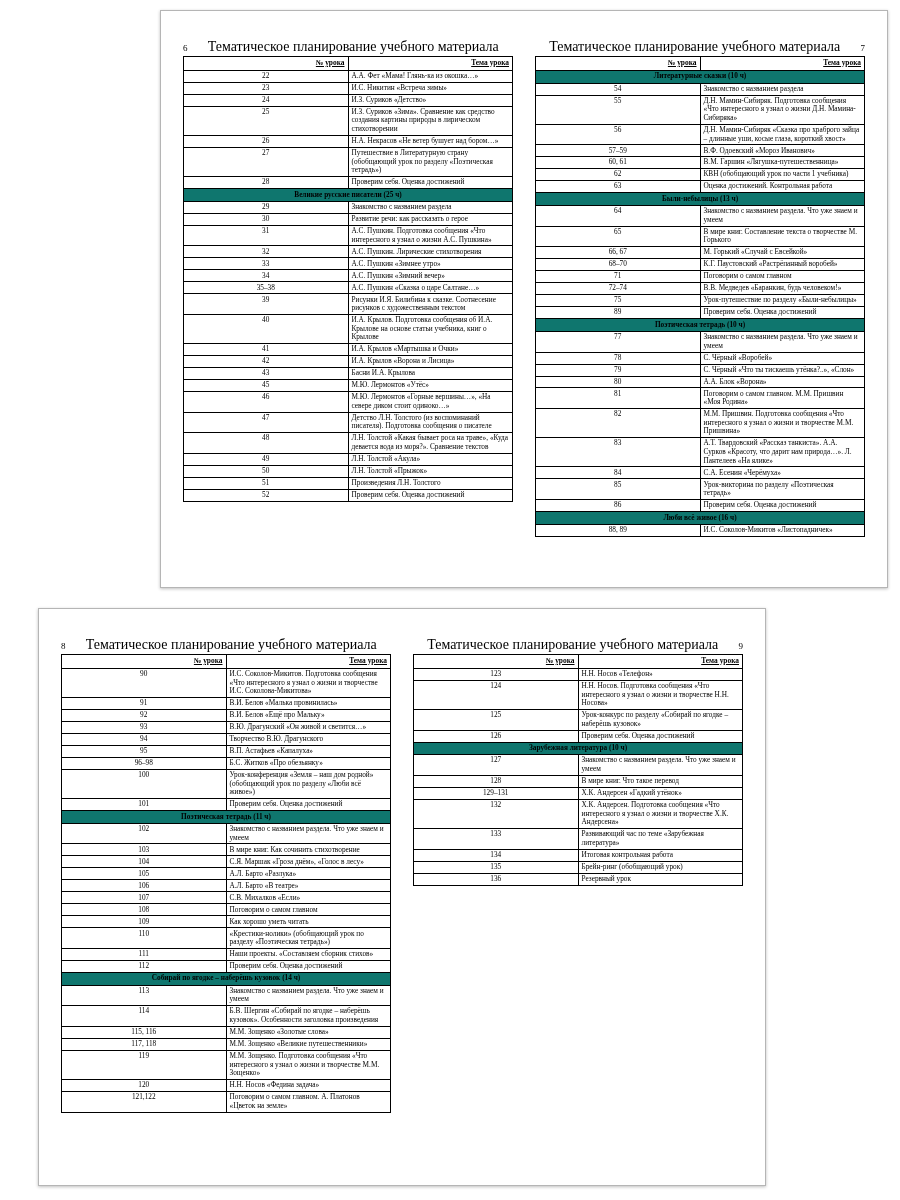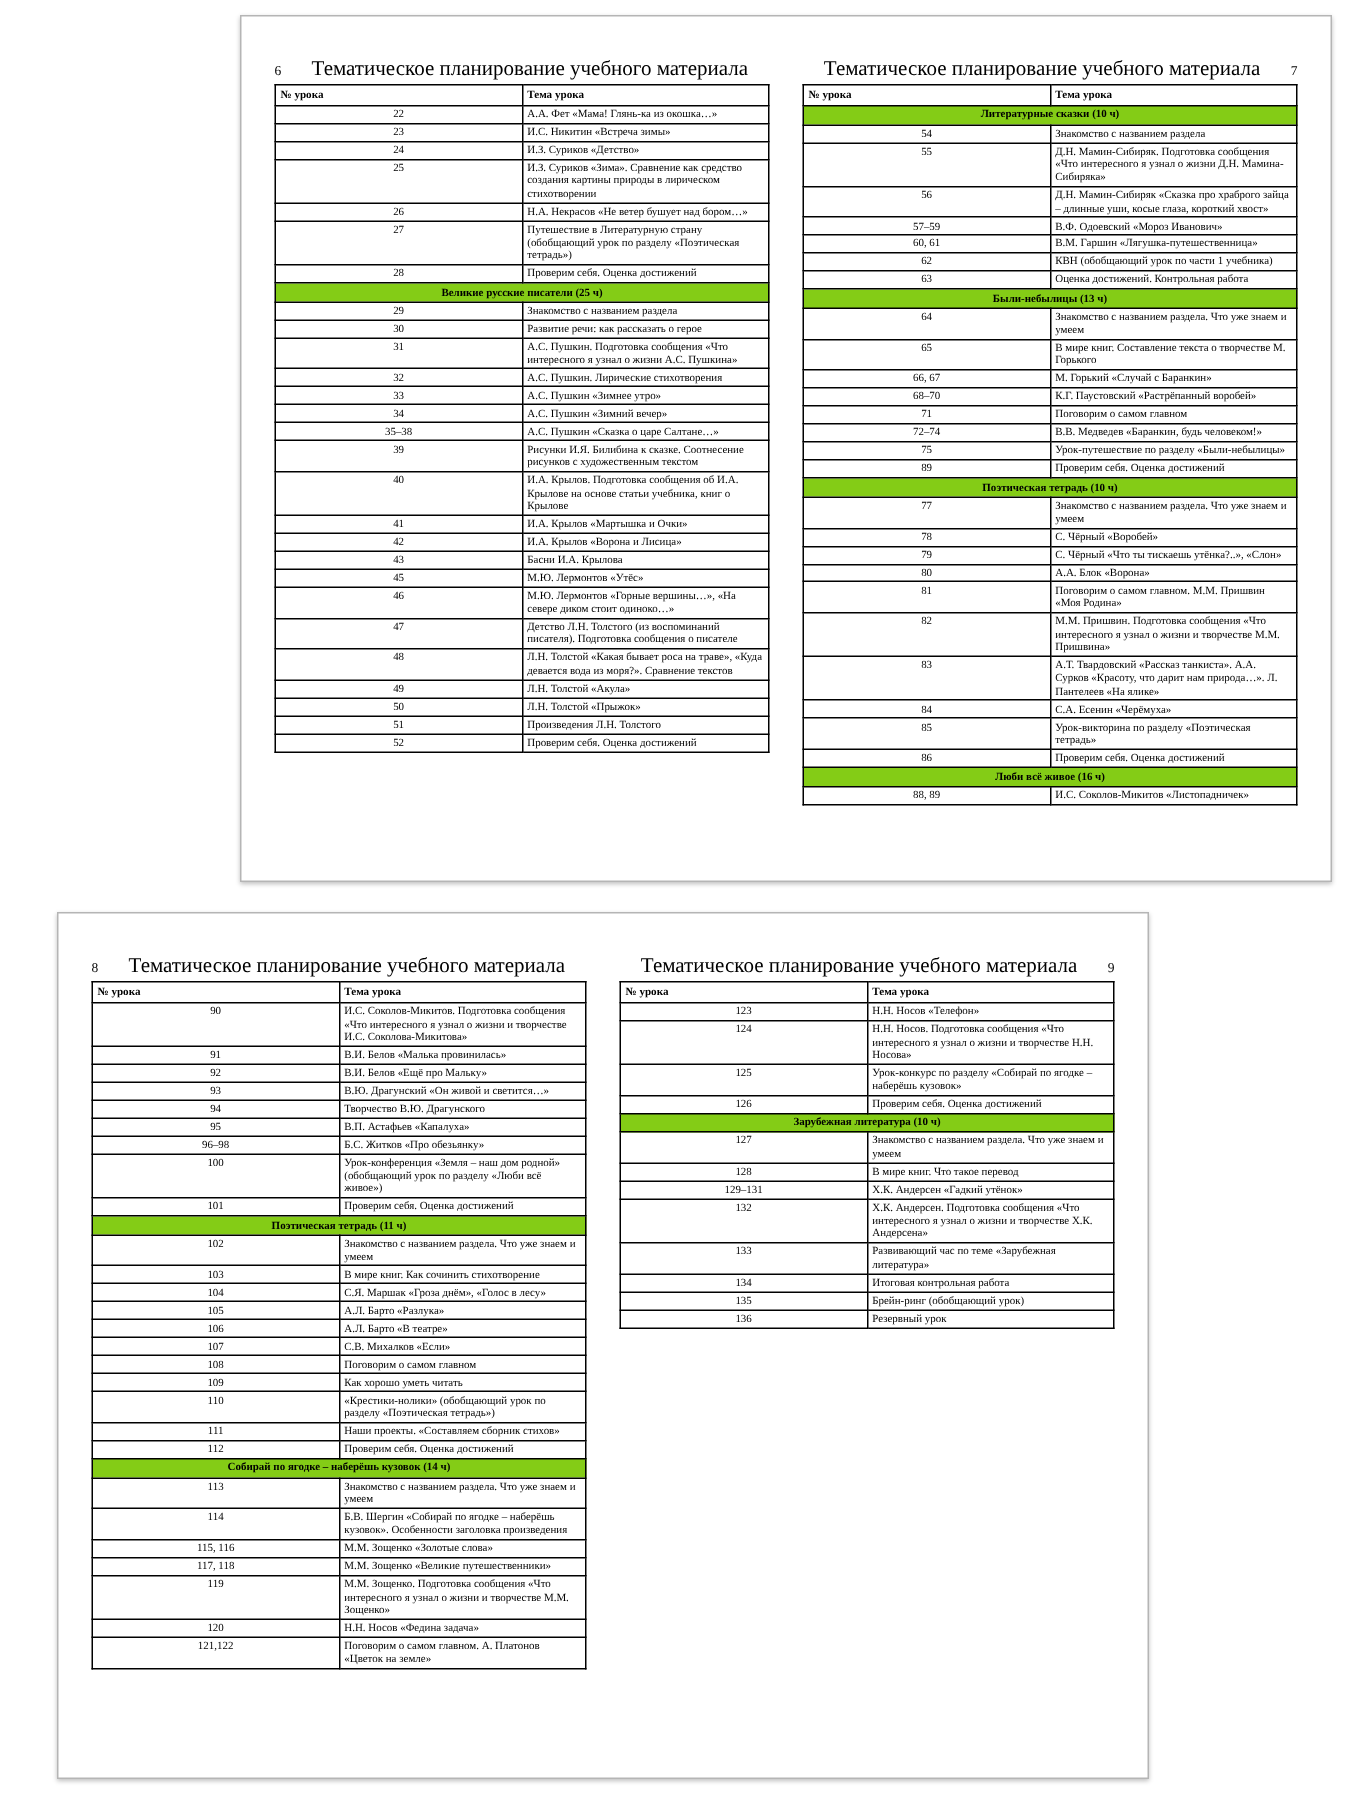--- a/index.html
+++ b/index.html
@@ -71,34 +71,35 @@
     table-layout: fixed;
     font-size: 7.3px;
     line-height: 1.18;
   }
   table.plan td, table.plan th {
     border: 1px solid #000;
     padding: 1.2px 3px;
     vertical-align: top;
   }
   table.plan th {
-    text-align: left;
+    text-align: right;
     font-weight: bold;
     font-size: 7.4px;
     padding: 2px 3px;
+    text-decoration: underline;
   }
   td.num {
     width: 46px;
     text-align: center;
     white-space: nowrap;
   }
   tr.section td {
     text-align: center;
     font-weight: bold;
-    background: #84cc16;
+    background: #0f766e;
     padding: 1.6px 3px;
   }
 </style>
 </head>
 <body>
 
 <div class="page" id="page-top">
   <div class="spread">
     <div class="half">
       <div class="runhead left">
@@ -277,21 +278,21 @@
             <tr>
               <td class="num">64</td>
               <td>Знакомство с названием раздела. Что уже знаем и умеем</td>
             </tr>
             <tr>
               <td class="num">65</td>
               <td>В мире книг. Составление текста о творчестве М. Горького</td>
             </tr>
             <tr>
               <td class="num">66, 67</td>
-              <td>М. Горький «Случай с Баранкин»</td>
+              <td>М. Горький «Случай с Евсейкой»</td>
             </tr>
             <tr>
               <td class="num">68–70</td>
               <td>К.Г. Паустовский «Растрёпанный воробей»</td>
             </tr>
             <tr>
               <td class="num">71</td>
               <td>Поговорим о самом главном</td>
             </tr>
             <tr>

